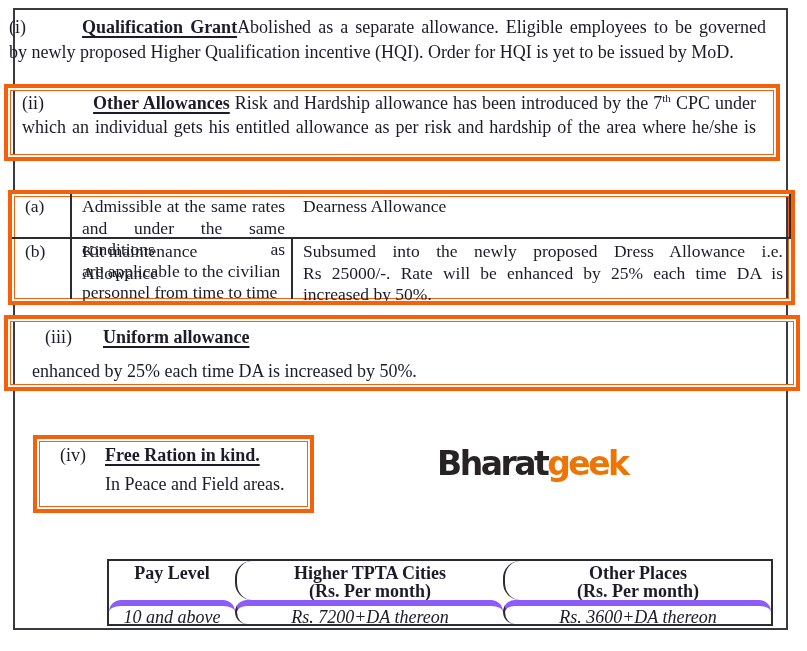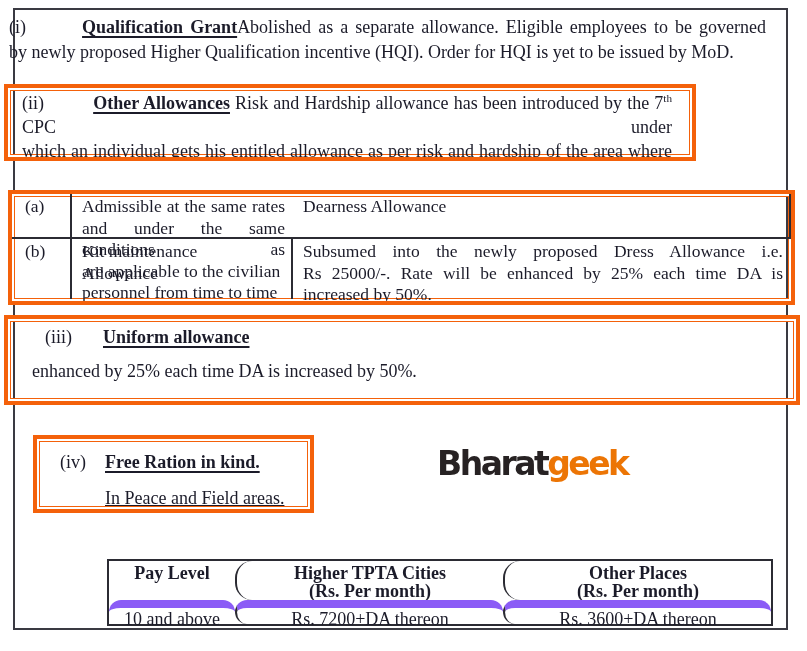--- a/index.html
+++ b/index.html
@@ -22,60 +22,60 @@
   .ln{line-height:25px;}
   .hd{font-weight:bold;text-decoration:underline;text-decoration-thickness:2px;text-underline-offset:3px;}
   .lbl{display:inline-block;}
   .w66{width:66px;}
   .w58{width:58px;}
   .w45{width:45px;}
   sup{font-size:0.62em;vertical-align:super;line-height:0;}
 
   .sec-i{position:absolute;left:9px;top:15px;width:757px;}
 
-  .box-ii{left:4px;top:84px;width:692px;height:77px;padding:3px 20px 0 14px;}
+  .box-ii{left:4px;top:84px;width:776px;height:77px;padding:3px 20px 0 14px;}
   .box-ii .ln{line-height:24px;}
 
   .box-table{left:8px;top:190px;width:787px;height:115px;}
   .at{display:grid;grid-template-columns:60px 221px 1fr;font-size:17.5px;}
   .at .cell{box-sizing:border-box;padding:2px 8px 0 10px;line-height:21.5px;}
   .at .c1{padding-left:13px;}
   .at .bR{border-right:2px solid #2b2b33;}
   .at .bB{border-bottom:2px solid #2b2b33;}
   .at .rowA{height:45px;}
   .at .rowB{height:60px;}
   .at .jl{text-align:justify;text-align-last:justify;}
 
-  .box-iii{left:4px;top:315px;width:796px;height:90px;padding:6px 28px 0 24px;}
+  .box-iii{left:4px;top:315px;width:796px;height:76px;padding:6px 28px 0 24px;}
   .box-iii .para{margin-top:9px;}
   .box-iii .ind{padding-left:36px;}
   .box-iii .lbl{margin-left:13px;}
 
-  .box-iv{left:33px;top:435px;width:281px;height:78px;padding:11px 10px 0 23px;}
-  .box-iv .body{margin-top:11px;margin-left:45px;text-decoration:underline;}
+  .box-iv{left:33px;top:435px;width:281px;height:78px;padding:4px 10px 0 23px;}
+  .box-iv .body{margin-top:4px;margin-left:45px;}
 
   .logo{
     position:absolute;left:437px;top:446px;
     font-family:"DejaVu Sans",sans-serif;font-weight:bold;
     font-size:33px;letter-spacing:-2.5px;line-height:1.1;white-space:nowrap;
   }
   .logo .p1{color:#272223;}
   .logo .p2{color:#ec7505;}
 
   .sec-v{position:absolute;left:60px;top:524px;}
 
   .tpt{
     position:absolute;left:107px;top:559px;width:666px;box-sizing:border-box;
     border:2px solid #2b2b33;display:grid;grid-template-columns:126px 268px 1fr;
   }
   .tpt .cell{box-sizing:border-box;text-align:center;border-radius:17px;}
   .tpt .th{font-weight:bold;height:39px;line-height:18px;padding-top:3px;}
   .tpt .td{height:24px;line-height:22px;}
   .tpt .bL{border-left:2px solid #2b2b33;}
-  .tpt .bT{border-top:8px solid #8b5cf6;}
+  .tpt .bT{border-top:6px solid #8b5cf6;font-style:italic;}
 </style>
 </head>
 <body>
 
 <div class="page">
 
   <div class="doc-border"></div>
 
   <div class="sec-i">
     <div class="ln jl"><span class="lbl w66">(i)</span> <span class="hd">Qualification Grant</span><span>Abolished as a separate allowance.  Eligible employees to be governed</span></div>

